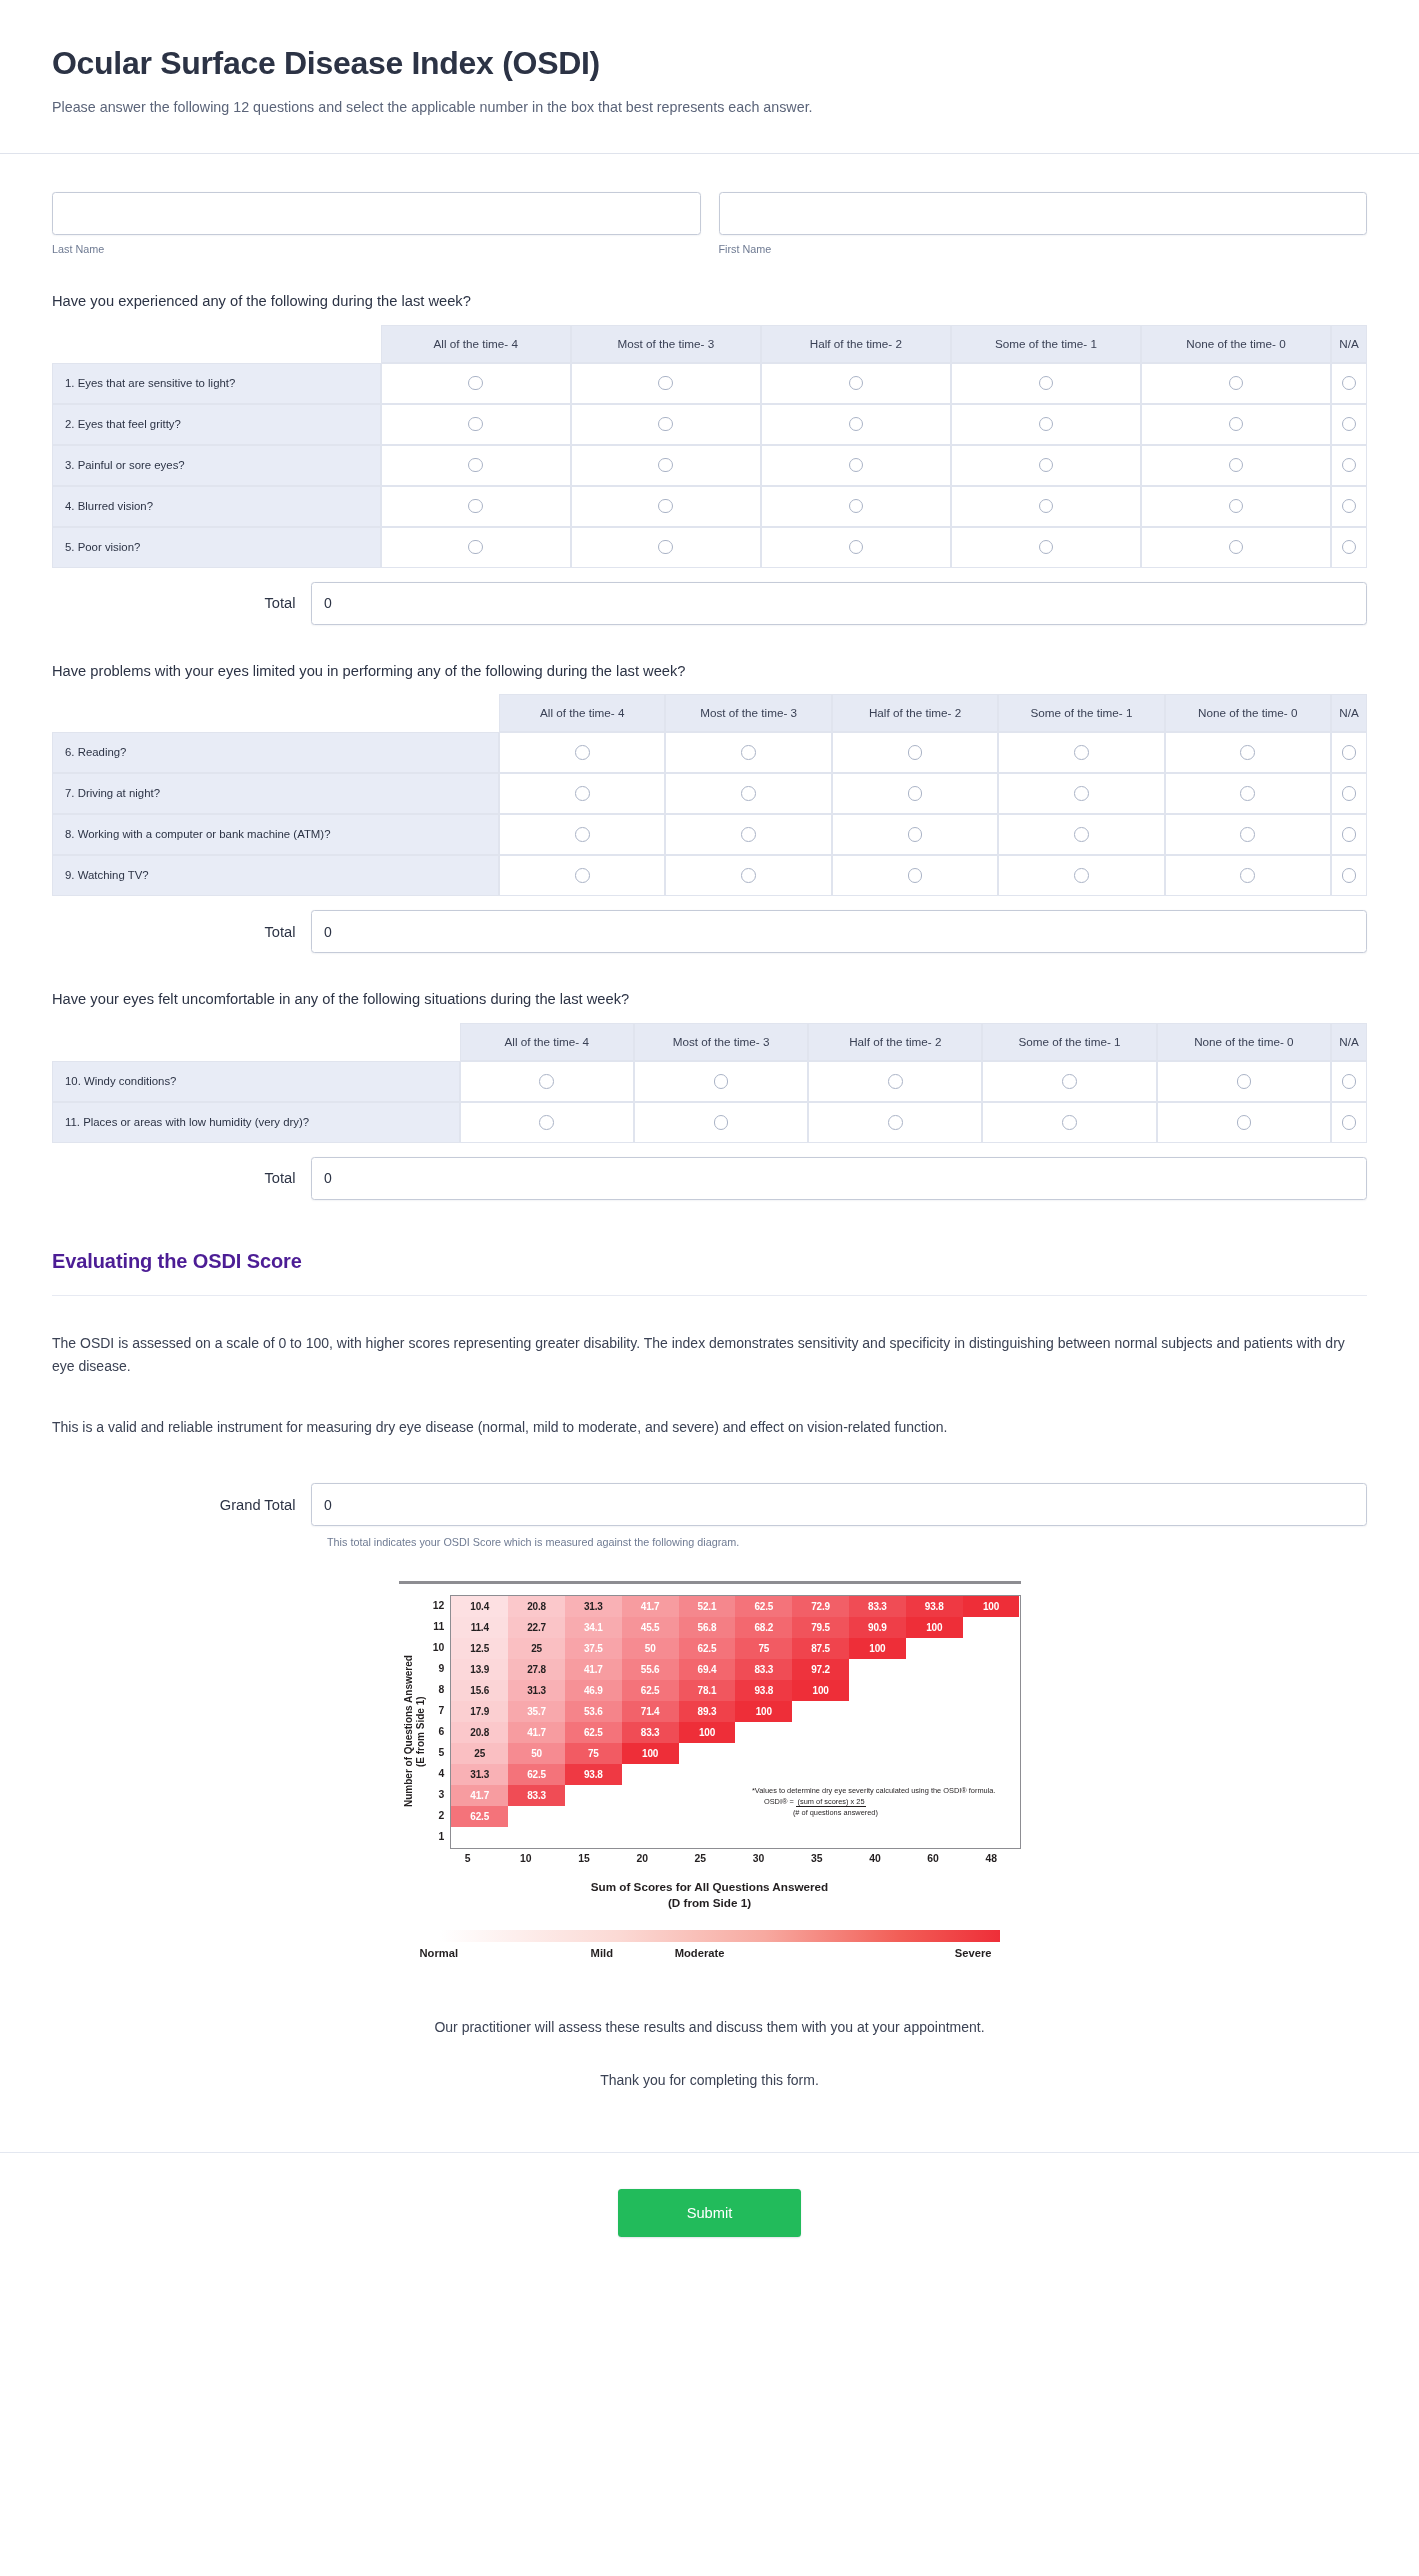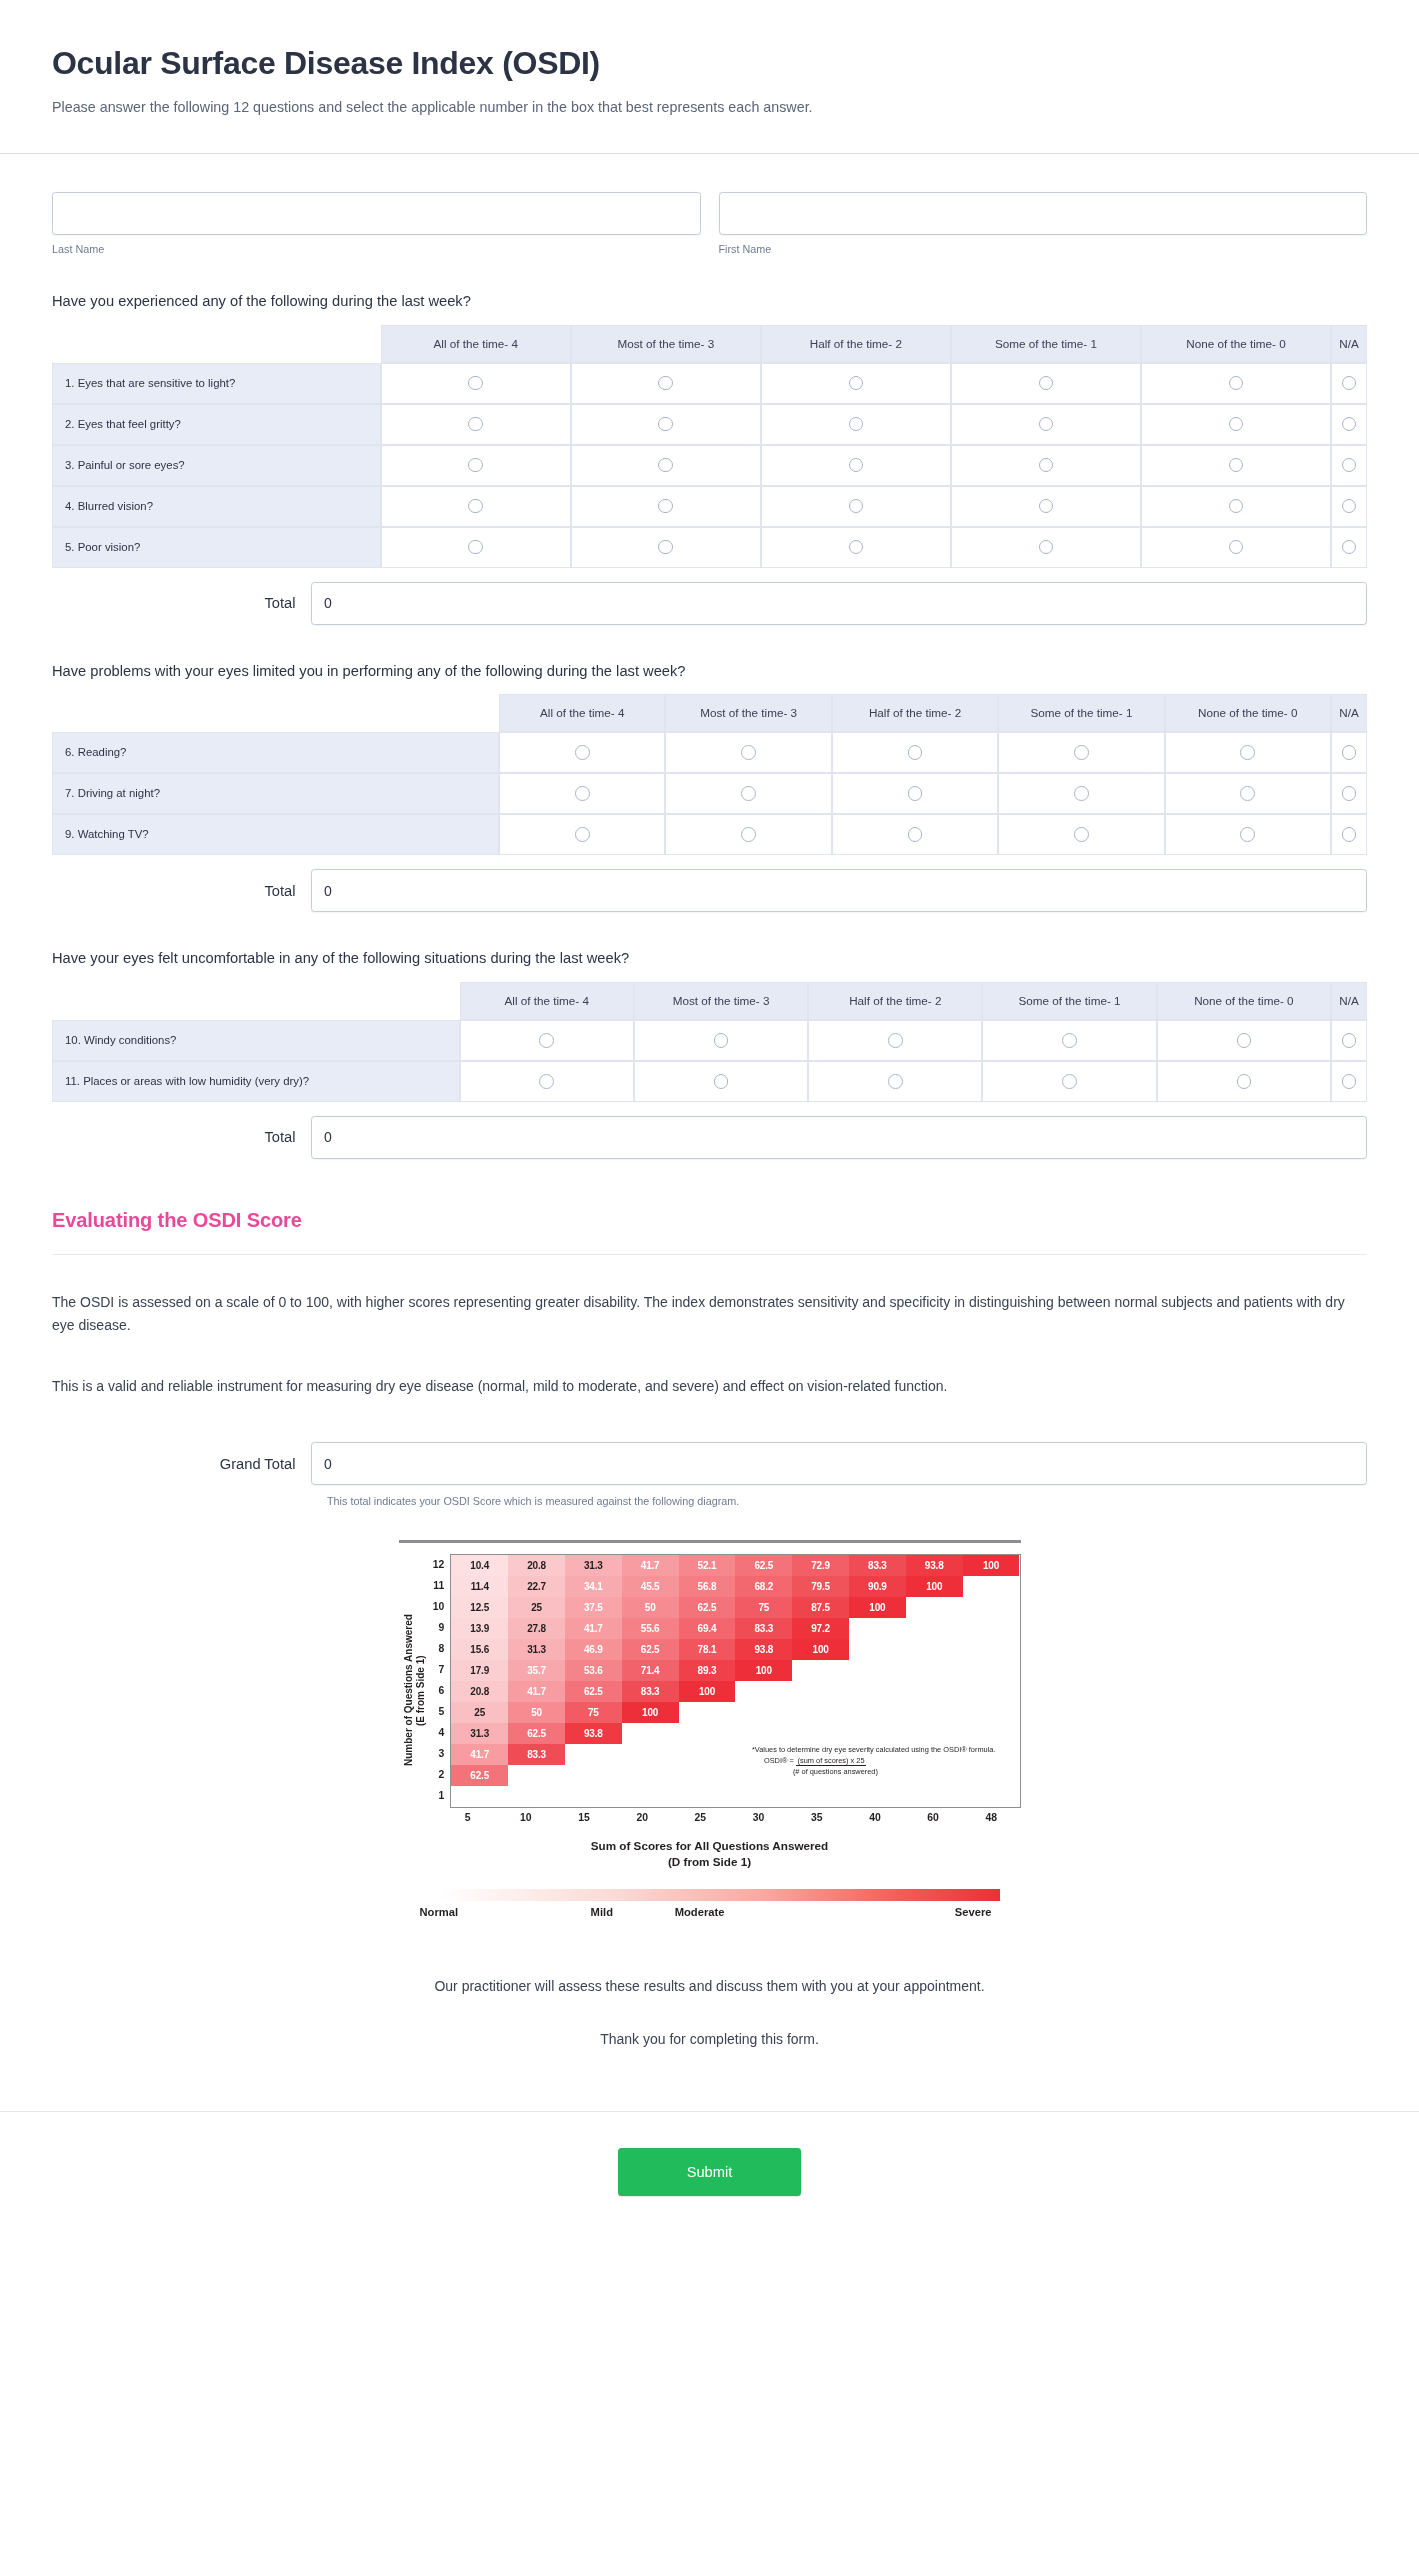--- a/index.html
+++ b/index.html
@@ -60,21 +60,21 @@
   .total-row { display:flex; align-items:center; margin-top:14px; }
   .total-label {
     width:259px; text-align:right; padding-right:15.6px;
     font-size:14.7px; color:#2c3345; flex:0 0 259px;
   }
   .total-input { flex:1 1 auto; }
 
   
   .section-heading { margin-top:50px; }
   .section-heading h2 {
-    font-size:20px; font-weight:bold; color:#ec4899; margin:0 0 22.5px 0; letter-spacing:-0.1px;
+    font-size:20px; font-weight:bold; color:#4c1d95; margin:0 0 22.5px 0; letter-spacing:-0.1px;
   }
   .heading-rule { border:0; border-top:0.9px solid #e7eaf2; margin:0; }
 
   .para { font-size:14px; color:#3b4254; line-height:1.62; margin:36px 0 0 0; }
   .para.tight { margin-top:38px; }
 
   
   .grandtotal-block { margin-top:45px; }
   .gt-hint { font-size:10.8px; color:#6f7b93; margin:9.5px 0 0 275px; }
 
@@ -274,20 +274,29 @@
                   <th class="qcell">6. Reading?</th>
                   <td class="opt"><span class="radio"></span></td>
                   <td class="opt"><span class="radio"></span></td>
                   <td class="opt"><span class="radio"></span></td>
                   <td class="opt"><span class="radio"></span></td>
                   <td class="opt"><span class="radio"></span></td>
                   <td class="opt"><span class="radio"></span></td>
                 </tr>
                 <tr>
                   <th class="qcell">7. Driving at night?</th>
+                  <td class="opt"><span class="radio"></span></td>
+                  <td class="opt"><span class="radio"></span></td>
+                  <td class="opt"><span class="radio"></span></td>
+                  <td class="opt"><span class="radio"></span></td>
+                  <td class="opt"><span class="radio"></span></td>
+                  <td class="opt"><span class="radio"></span></td>
+                </tr>
+                <tr>
+                  <th class="qcell">8. Working with a computer or bank machine (ATM)?</th>
                   <td class="opt"><span class="radio"></span></td>
                   <td class="opt"><span class="radio"></span></td>
                   <td class="opt"><span class="radio"></span></td>
                   <td class="opt"><span class="radio"></span></td>
                   <td class="opt"><span class="radio"></span></td>
                   <td class="opt"><span class="radio"></span></td>
                 </tr>
                 <tr>
                   <th class="qcell">9. Watching TV?</th>
                   <td class="opt"><span class="radio"></span></td>

